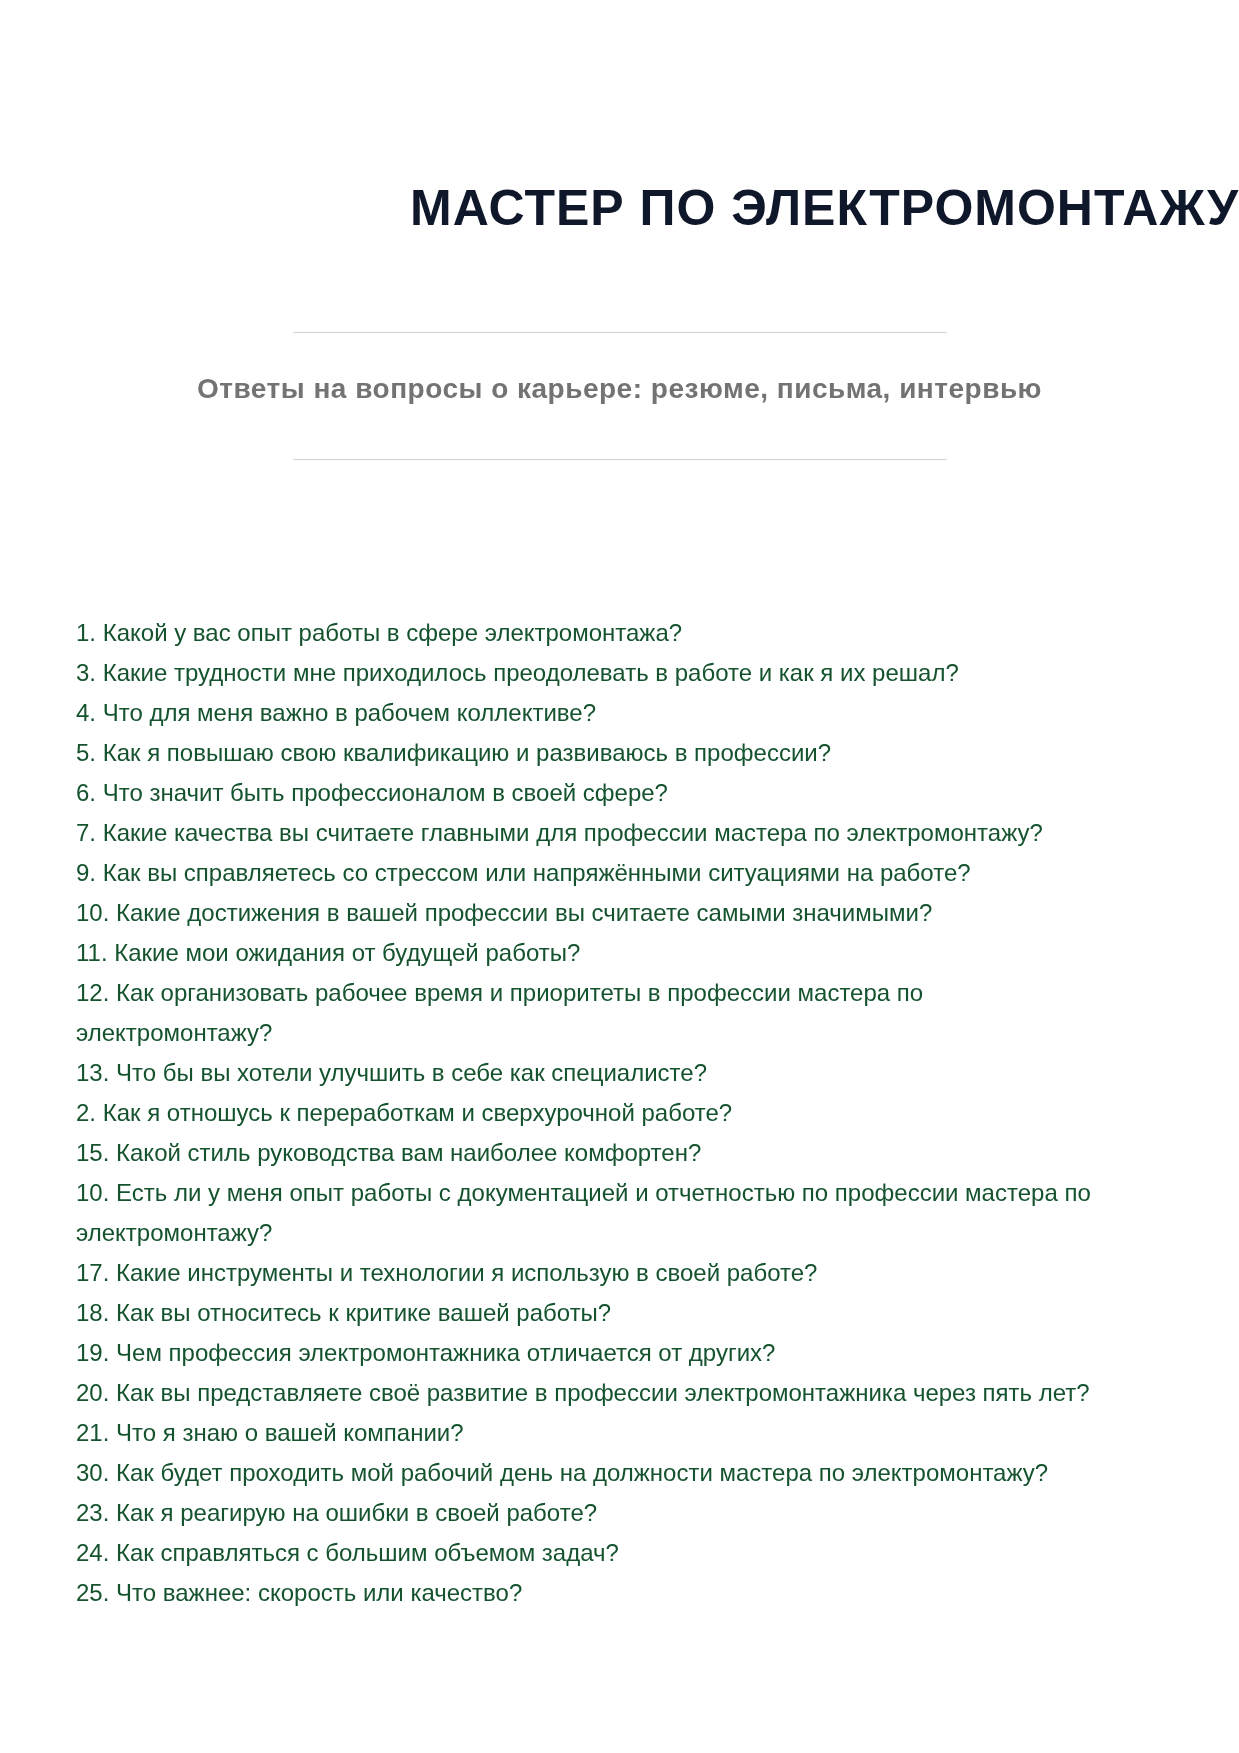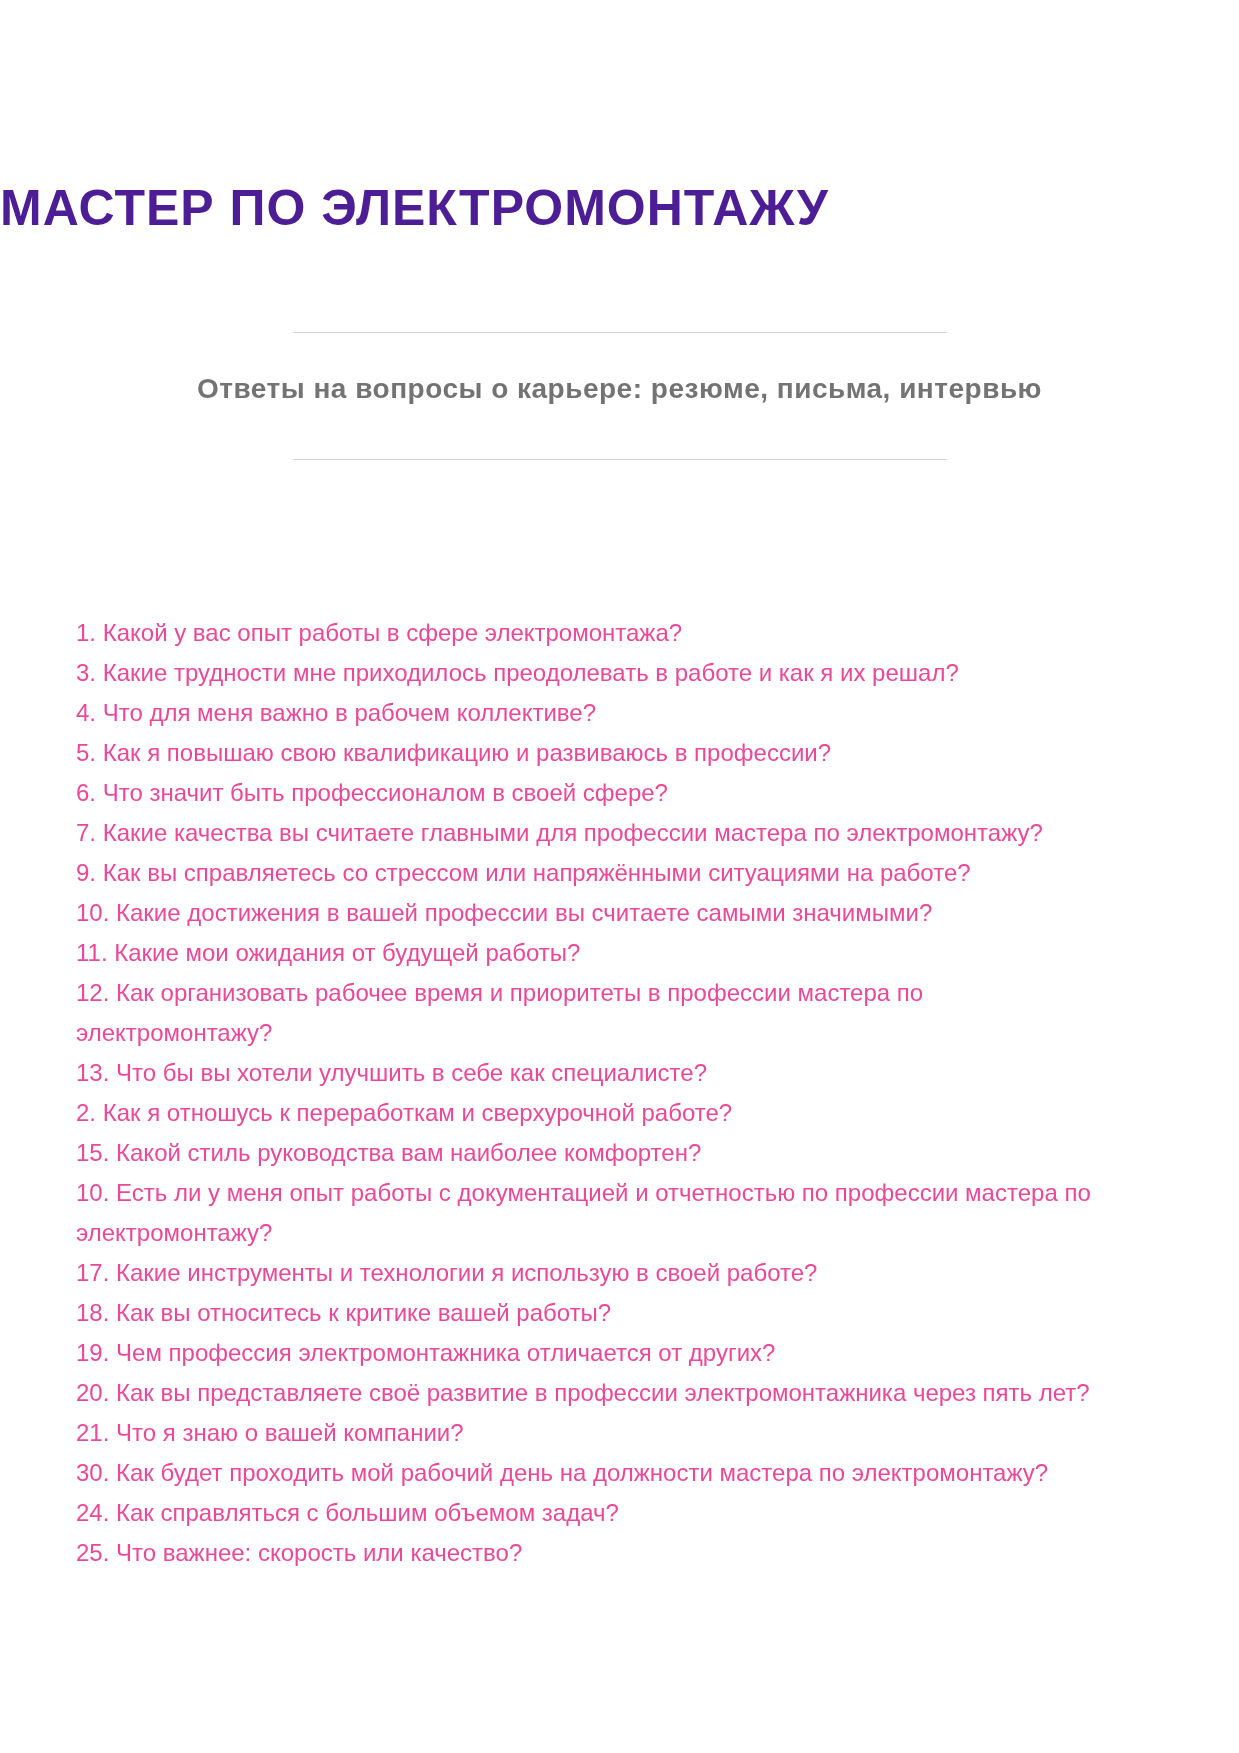--- a/index.html
+++ b/index.html
@@ -13,26 +13,26 @@
     height: 1753px;
     background: #ffffff;
     font-family: "Liberation Sans", "DejaVu Sans", sans-serif;
     color: #3c3c3c;
     overflow: hidden;
     box-sizing: border-box;
   }
   .doc-title {
     margin: 0;
     padding-top: 178px;
-    text-align: left;
+    text-align: right;
     font-size: 50px;
     font-weight: 700;
     letter-spacing: 1px;
     line-height: 1.2;
-    color: #4c1d95;
+    color: #0f172a;
   }
   .divider {
     border: none;
     border-top: 1px solid #d2d2d2;
     width: 654px;
     margin: 0 auto;
   }
   .divider-top {
     margin-top: 94px;
   }
@@ -49,21 +49,21 @@
     color: #737373;
   }
   .questions {
     margin-top: 153px;
     padding-left: 76px;
     padding-right: 70px;
   }
   .question {
     font-size: 24px;
     line-height: 40px;
-    color: #ec4899;
+    color: #14532d;
     white-space: pre-line;
   }
 </style>
 </head>
 <body>
 
 <div class="page">
 
   <h1 class="doc-title">МАСТЕР ПО ЭЛЕКТРОМОНТАЖУ</h1>
 
@@ -89,17 +89,18 @@
     <div class="question">2. Как я отношусь к переработкам и сверхурочной работе?</div>
     <div class="question">15. Какой стиль руководства вам наиболее комфортен?</div>
     <div class="question">10. Есть ли у меня опыт работы с документацией и отчетностью по профессии мастера по
 электромонтажу?</div>
     <div class="question">17. Какие инструменты и технологии я использую в своей работе?</div>
     <div class="question">18. Как вы относитесь к критике вашей работы?</div>
     <div class="question">19. Чем профессия электромонтажника отличается от других?</div>
     <div class="question">20. Как вы представляете своё развитие в профессии электромонтажника через пять лет?</div>
     <div class="question">21. Что я знаю о вашей компании?</div>
     <div class="question">30. Как будет проходить мой рабочий день на должности мастера по электромонтажу?</div>
+    <div class="question">23. Как я реагирую на ошибки в своей работе?</div>
     <div class="question">24. Как справляться с большим объемом задач?</div>
     <div class="question">25. Что важнее: скорость или качество?</div>
   </div>
 
 </div>
 
 </body></html>

